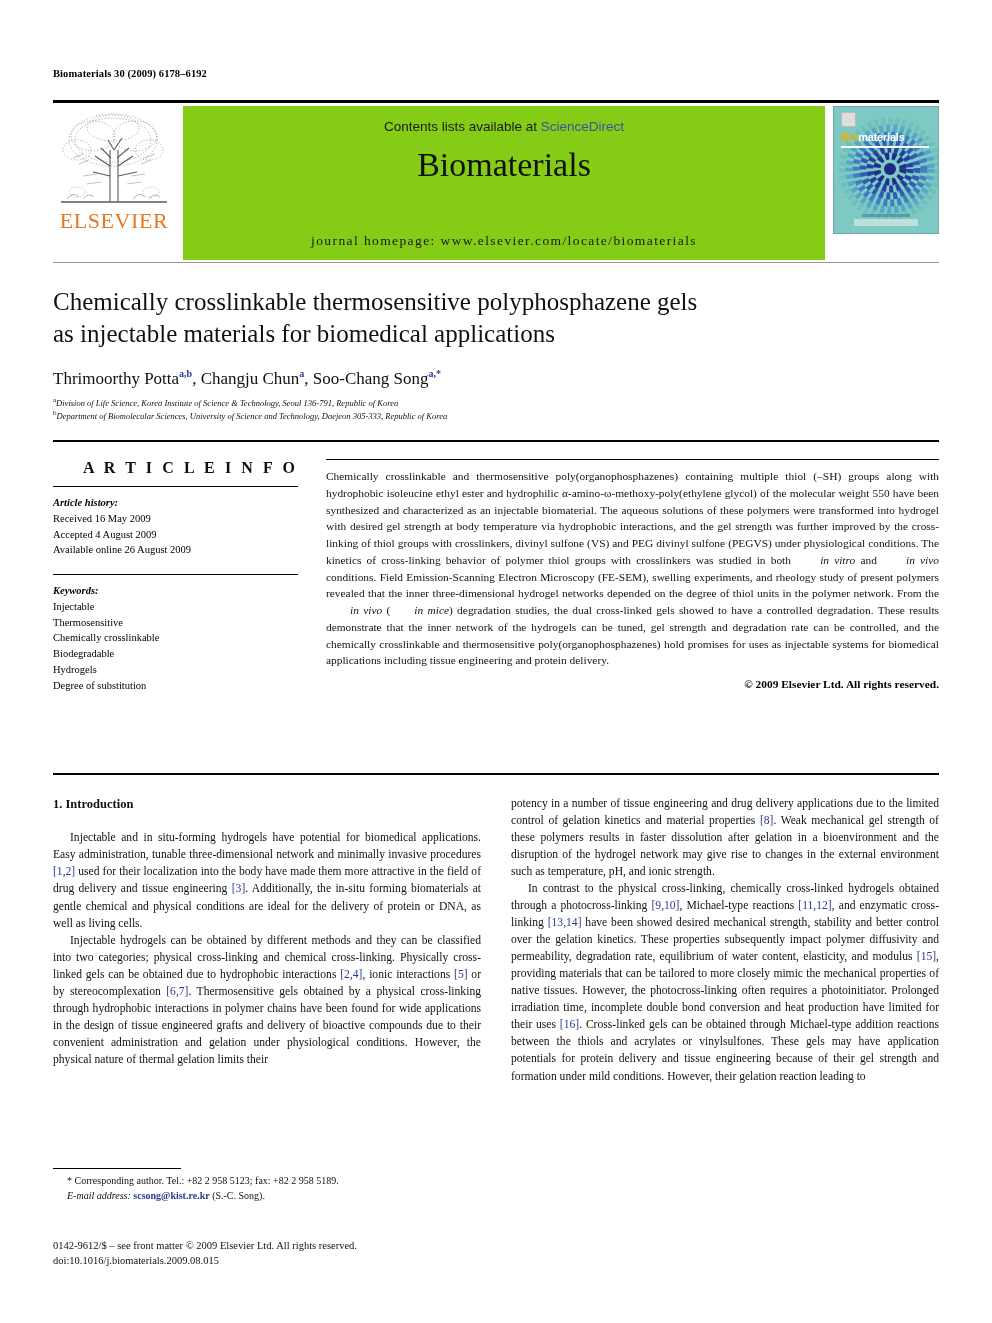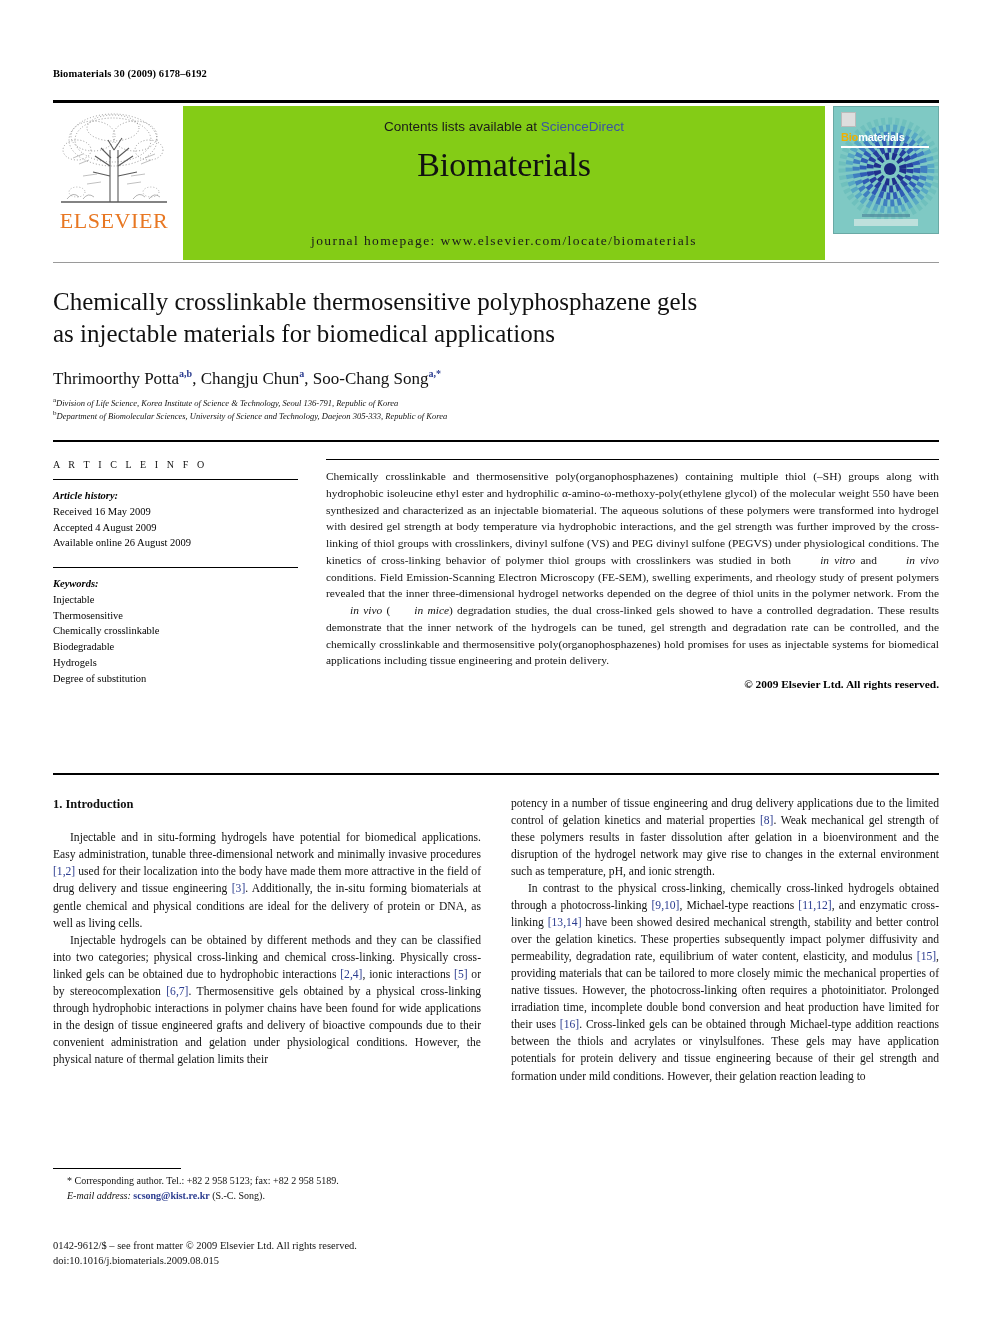--- a/index.html
+++ b/index.html
@@ -229,25 +229,26 @@
     left: 53px;
     width: 245px;
   }
   .abstract-col {
     position: absolute;
     top: 459px;
     left: 326px;
     width: 613px;
   }
   .sec-head {
-    font-size: 10px;
-    font-weight: normal;
+    font-size: 16px;
+    font-weight: bold;
     letter-spacing: 3.1px;
     margin: 0 0 9px 0;
     color: #111;
+    text-align: right;
   }
   .thin-rule {
     height: 1px;
     background: #000;
     margin-bottom: 8px;
   }
   .info-block { font-size: 10.5px; line-height: 1.5; }
   .info-block .lab {
     font-style: italic;
     font-weight: bold;

